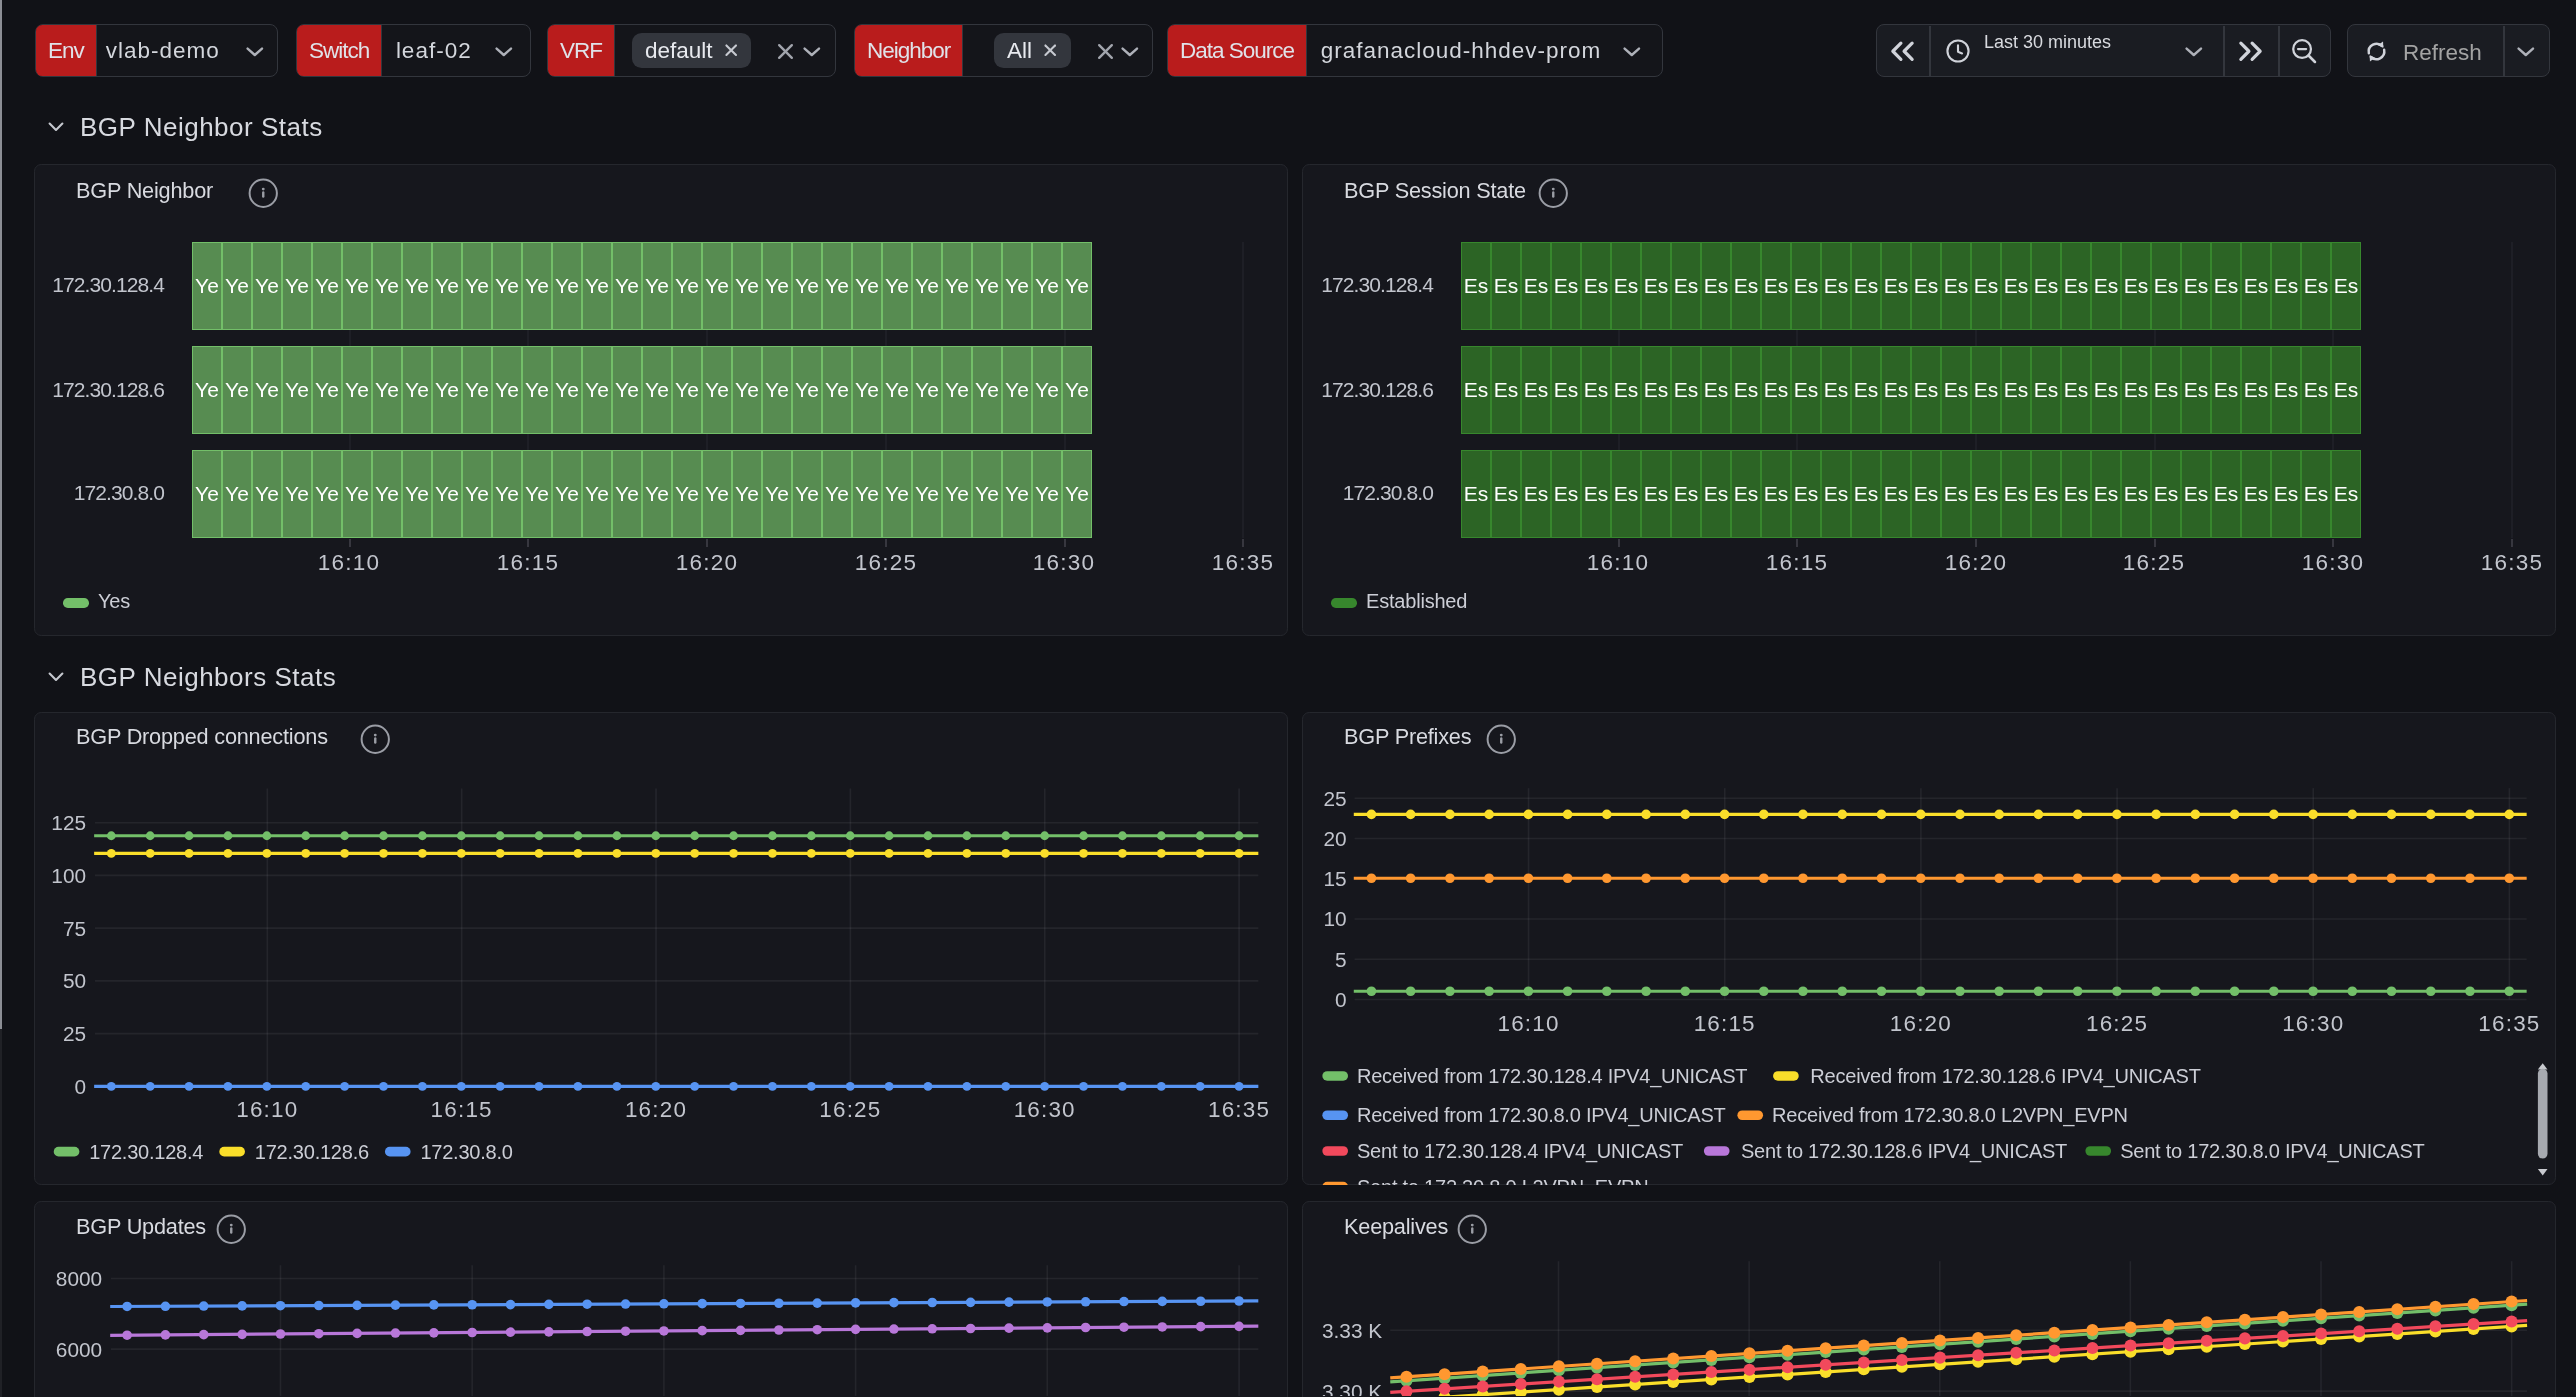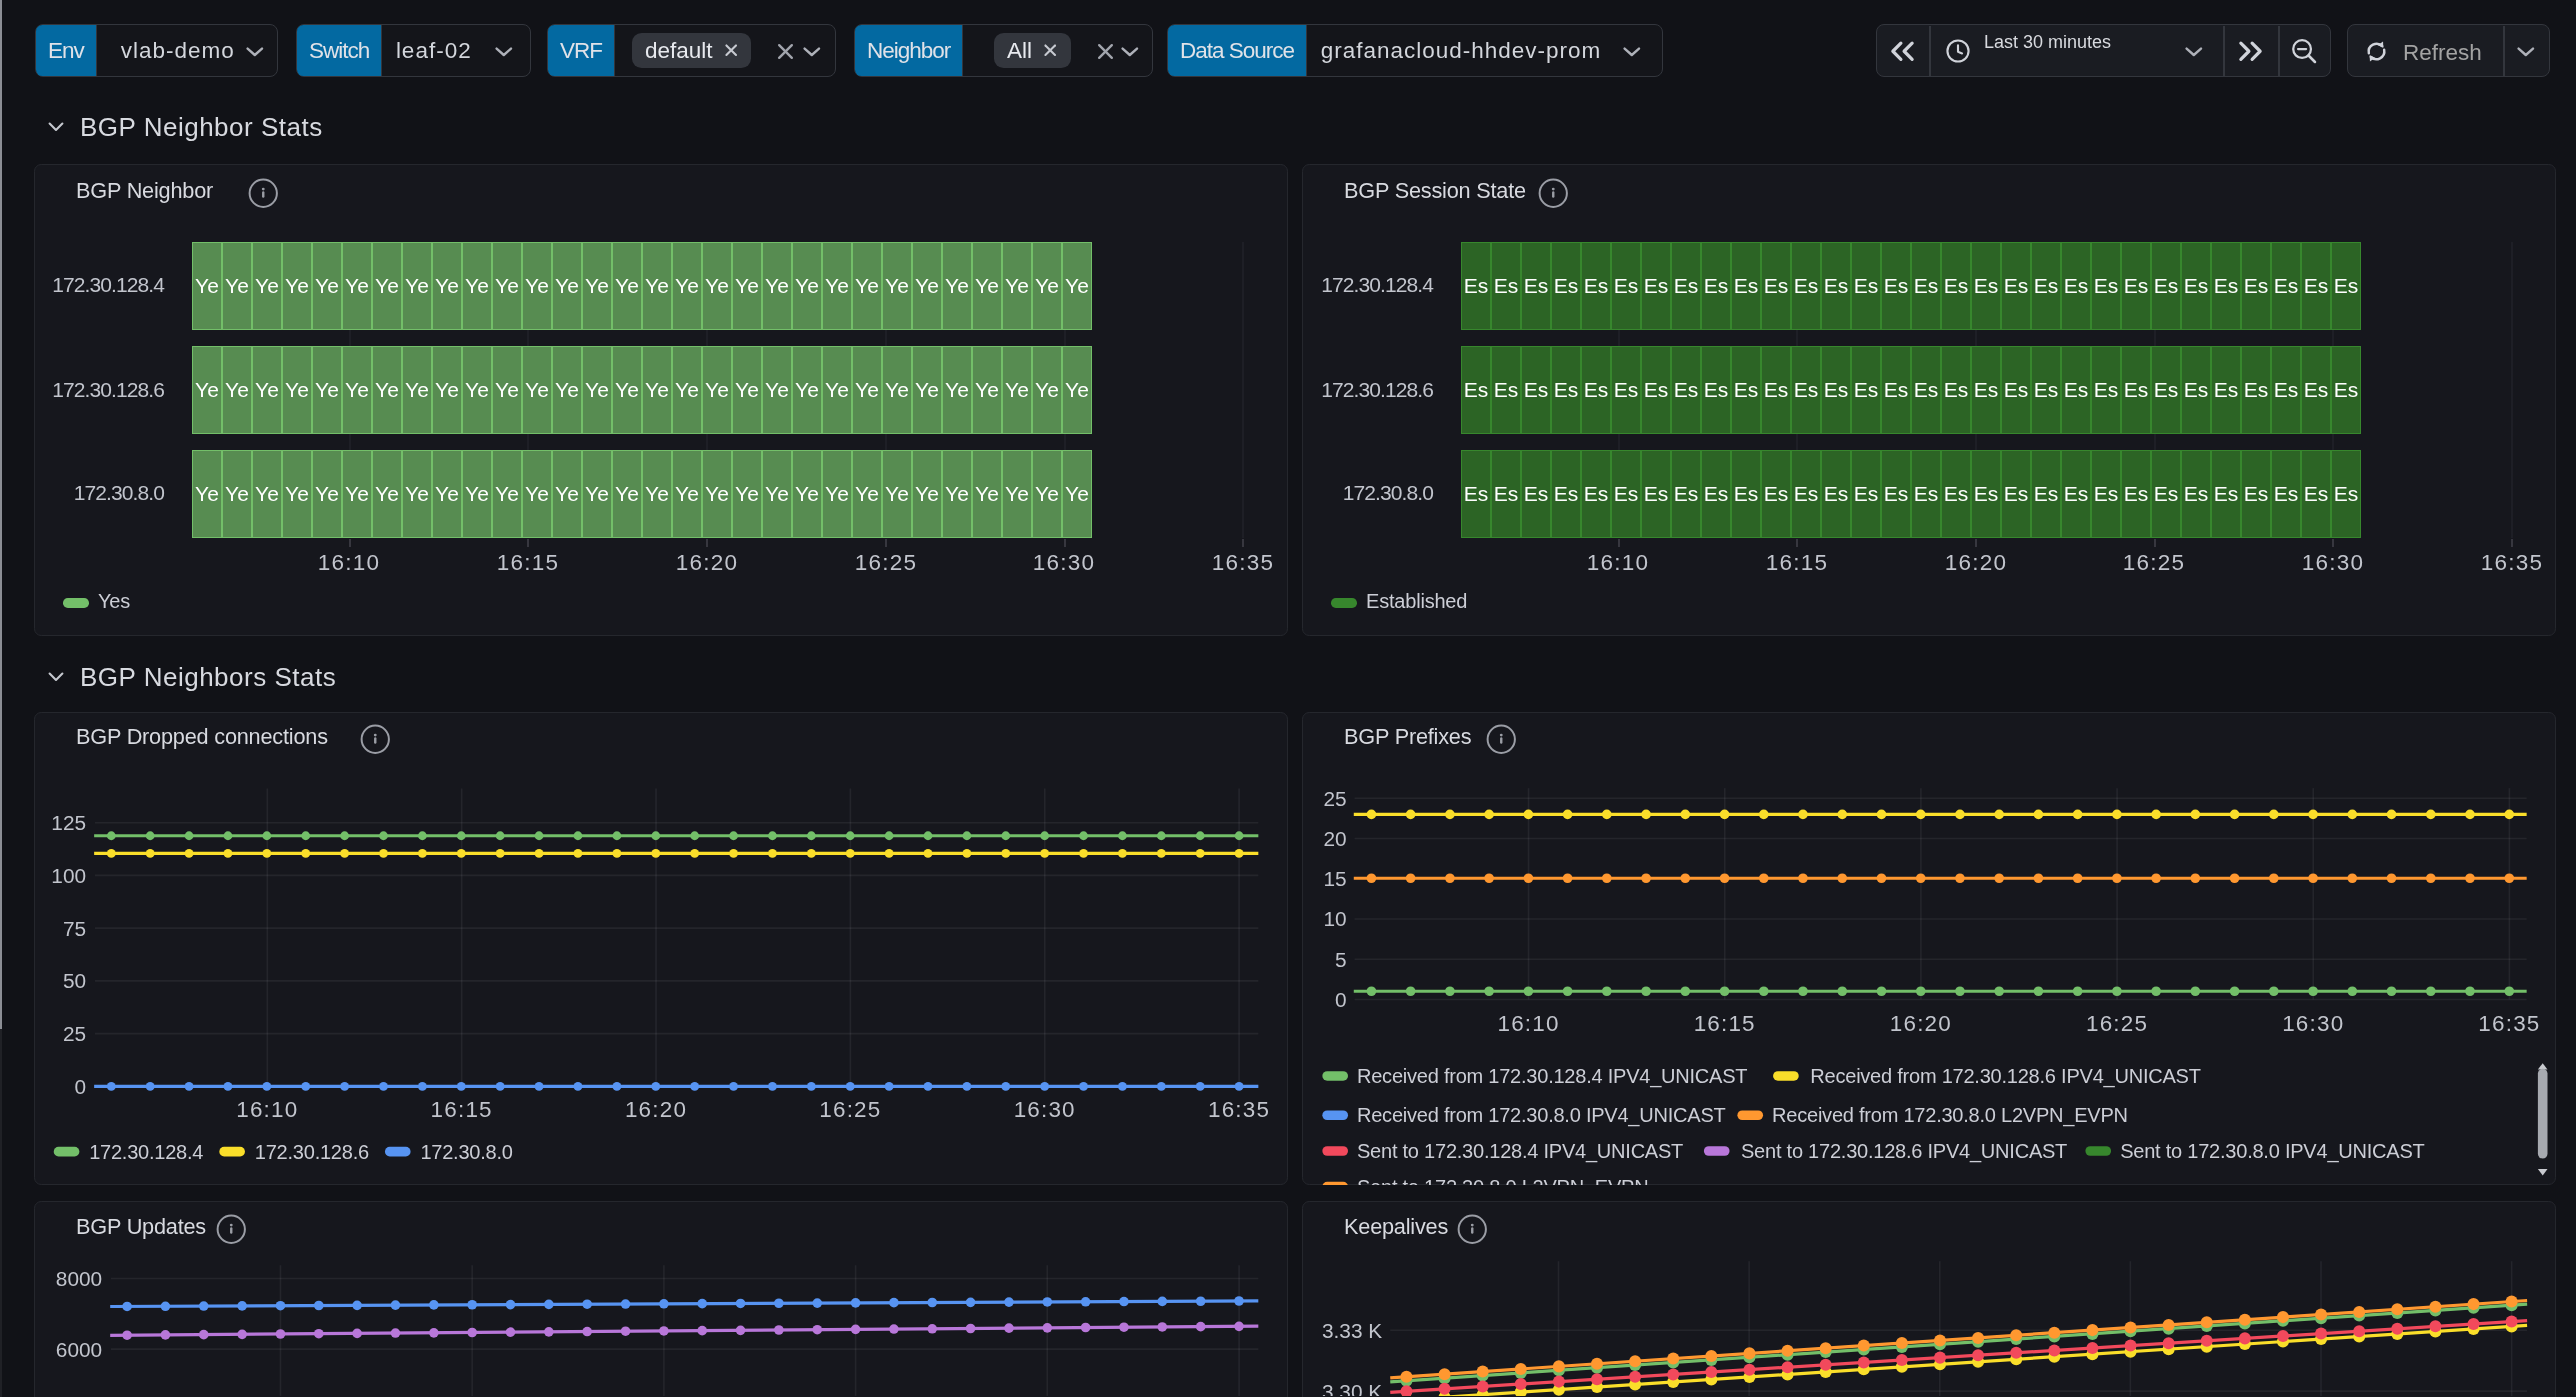--- a/index.html
+++ b/index.html
@@ -4,33 +4,33 @@
 html,body{width:2576px;height:1397px;background:#111217;overflow:hidden;font-family:"Liberation Sans",sans-serif;}
 .a{position:absolute}
 .panel{position:absolute;background:#16171D;border:1.6px solid #25272D;border-radius:7.2px}
 .pt{position:absolute;font-size:21.7px;font-weight:500;letter-spacing:-0.2px;color:#D8DAE0;white-space:nowrap}
 .al{position:absolute;font-size:21px;letter-spacing:-0.9px;color:#C2C5CD;white-space:nowrap}
 .alx{position:absolute;font-size:22.5px;letter-spacing:1.2px;color:#C2C5CD;white-space:nowrap}
 .blk{width:30px;height:88px;background:#578C51;border:1.6px solid #73BF69;display:flex;align-items:center;justify-content:center;font-size:21px;color:#fff}
 .blke{background:#2C6425;border-color:#37872D}
 .brow{position:absolute;display:flex;justify-content:flex-start}
 .fbox{position:absolute;top:24px;height:53px;border:1.6px solid #33363D;border-radius:8px;background:#14151A;display:flex;align-items:stretch}
-.flab{display:flex;align-items:center;padding:0 12px;background:#0369a1;border-right:1.6px solid #33363D;font-size:22.5px;letter-spacing:-1px;color:#E0E2E8;border-radius:6.4px 0 0 6.4px;white-space:nowrap}
+.flab{display:flex;align-items:center;padding:0 12px;background:#b91c1c;border-right:1.6px solid #33363D;font-size:22.5px;letter-spacing:-1px;color:#E0E2E8;border-radius:6.4px 0 0 6.4px;white-space:nowrap}
 .fval{display:flex;align-items:center;font-size:22.5px;letter-spacing:1px;color:#D3D6DC;white-space:nowrap}
 .pill{display:flex;align-items:center;gap:11.2px;background:#33363D;border-radius:9.6px;height:35px;padding:0 13px;font-size:22.5px;color:#E8EAEF;white-space:nowrap}
 .sech{position:absolute;font-size:26px;font-weight:500;letter-spacing:0.5px;color:#D8DAE0;white-space:nowrap}
 .swatch{position:absolute;width:26px;height:9.6px;border-radius:4.8px}
 .leg{position:absolute;font-size:20px;letter-spacing:-0.2px;color:#CCCED6;white-space:nowrap}
 </style></head><body>
 <div class="a" style="left:0;top:0;width:2.4px;height:1029px;background:#8C8E95"></div>
 <div class="a" style="left:0;top:1029px;width:2.4px;height:368px;background:#202126"></div>
 <div class="fbox" style="left:35px;width:243px">
 <div class="flab">Env</div>
 <div class="fval" style="flex:1">
-      <span style="margin-left:24px">vlab-demo</span>
+      <span style="margin-left:9px">vlab-demo</span>
     </div>
 </div>
 <svg class="a" style="left:246px;top:47px" width="17.6" height="9.6" viewBox="0 0 22 12">
     <polyline points="2,2 11,10 20,2" fill="none" stroke="#AEB1B9" stroke-width="3" stroke-linecap="round" stroke-linejoin="round"></polyline>
   </svg>
 <div class="fbox" style="left:296px;width:235px">
 <div class="flab">Switch</div>
 <div class="fval" style="flex:1">
       <span style="margin-left:13.6px">leaf-02</span>
     </div>

